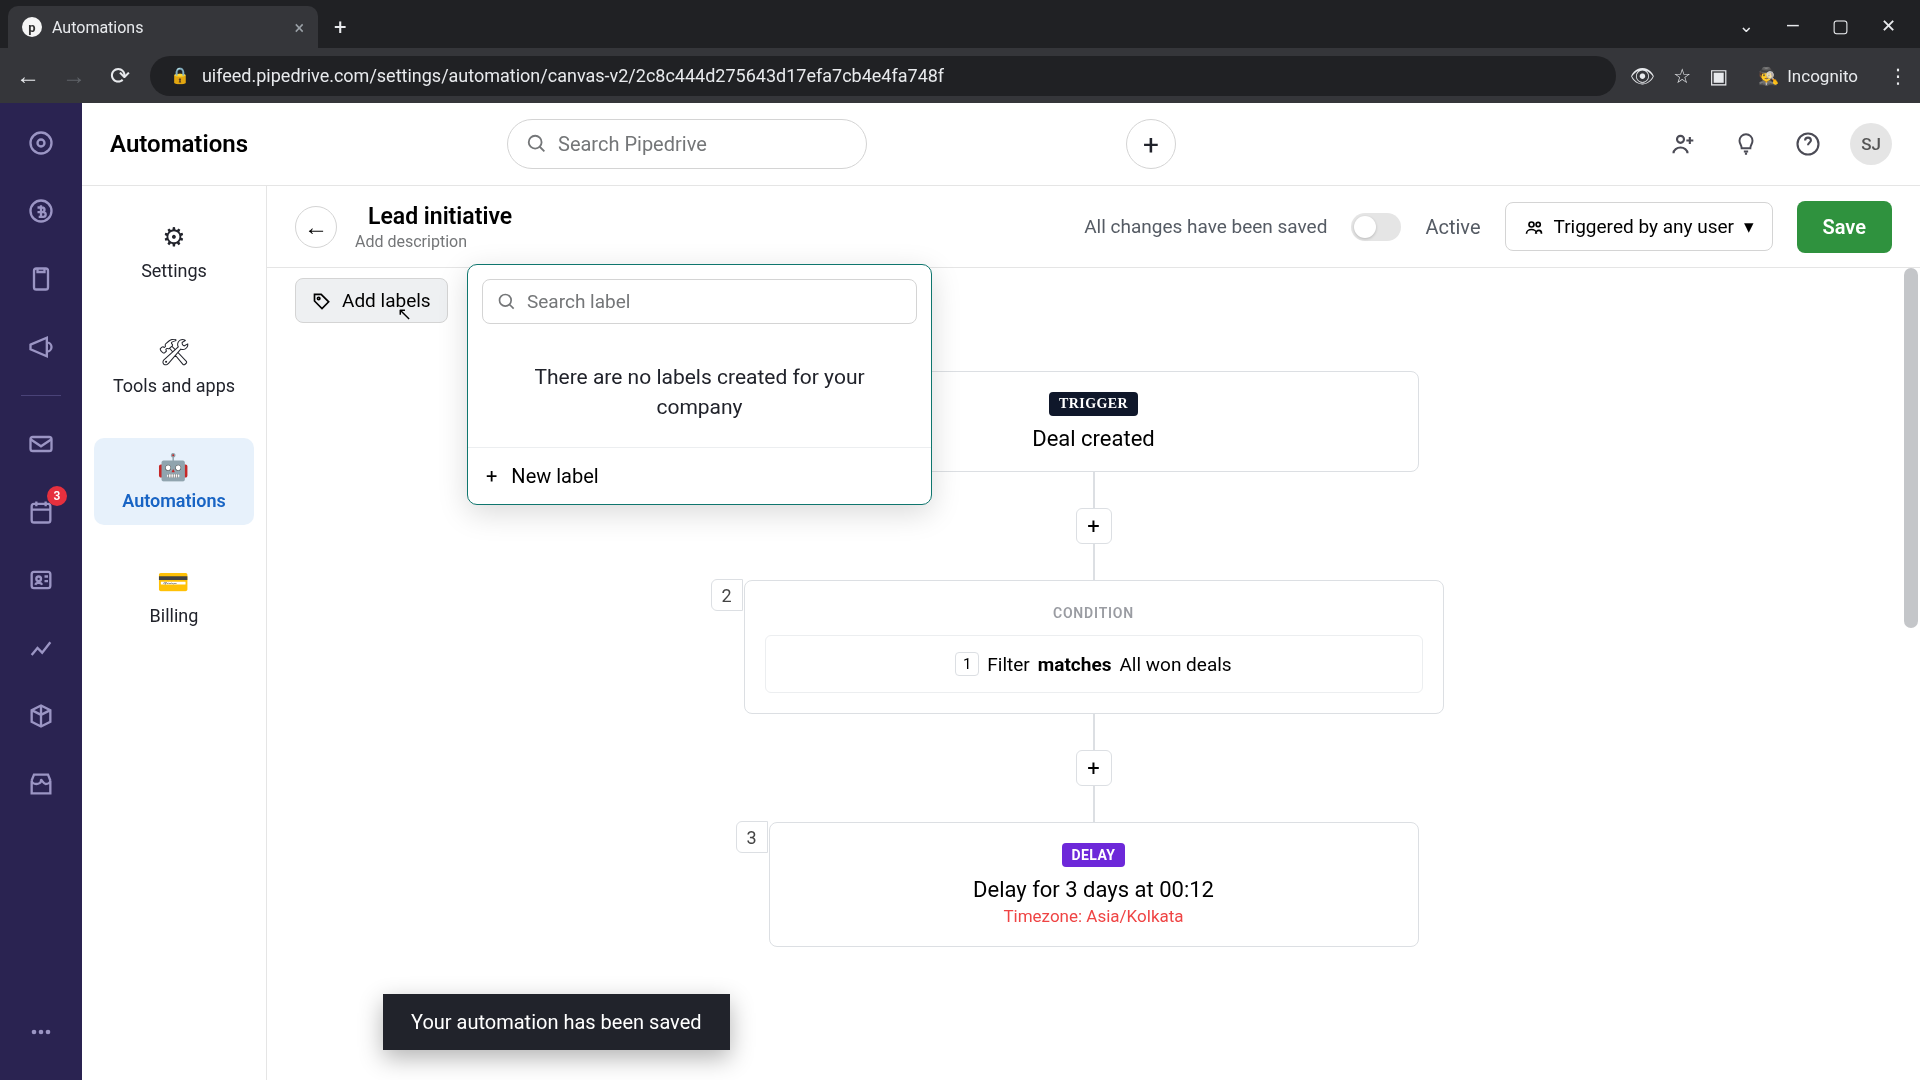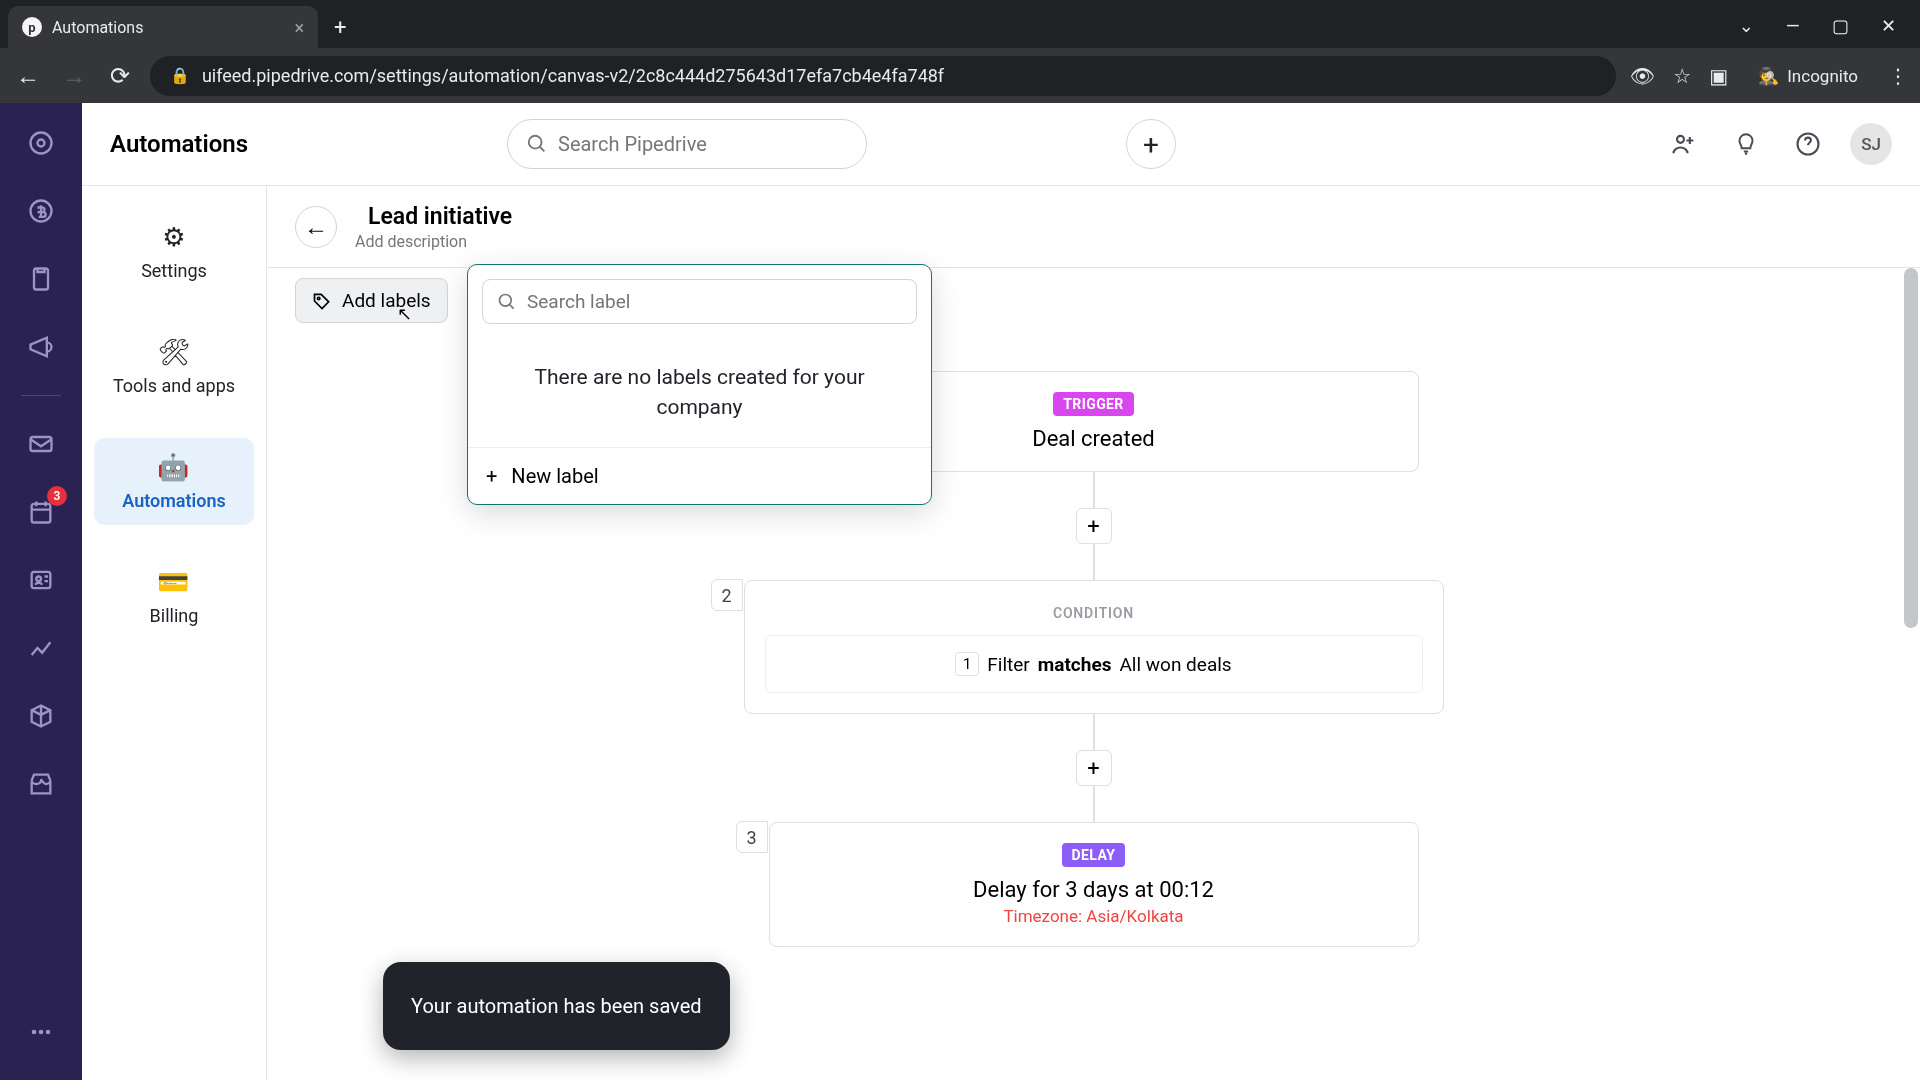--- a/index.html
+++ b/index.html
@@ -69,32 +69,32 @@
 .popover-body { padding: 24px 36px; text-align: center; }
 .popover-body .msg1 { font-size: 21px; color: #21232b; line-height: 1.45; }
 .popover-body .msg2 { font-size: 19px; color: #9a9ca2; margin-top: 8px; }
 .popover-footer { border-top: 1px solid #eceef0; padding: 16px 18px; display: flex; align-items: center; gap: 14px; font-size: 20px; }
 
 .canvas { flex: 1; position: relative; overflow: auto; background: #fff; }
 .flow { position: absolute; left: 50%; transform: translateX(-50%); top: 30px; width: 690px; display: flex; flex-direction: column; align-items: center; }
 .card { width: 650px; border: 1px solid #dcdfe3; border-radius: 8px; background: #fff; padding: 20px 20px 20px 20px; position: relative; }
 .card-num { position: absolute; left: -34px; top: -2px; width: 32px; height: 32px; border: 1px solid #dcdfe3; border-radius: 6px 0 0 6px; display: flex; align-items: center; justify-content: center; font-size: 18px; background: #fff; color: #444; }
 .badge { font-size: 14px; font-weight: 700; letter-spacing: .4px; padding: 4px 10px; border-radius: 4px; display: inline-block; margin-bottom: 10px; }
-.badge.trigger { background: #d946ef; color: #fff; }
+.badge.trigger { background: #0f172a; color: #fff; font-family: Liberation Serif, serif; }
 .badge.condition { color: #9a9ca2; background: transparent; font-weight: 600; letter-spacing: .8px; }
-.badge.delay { background: #8b5cf6; color: #fff; }
+.badge.delay { background: #6d28d9; color: #fff; }
 .card .card-title { font-size: 22px; font-weight: 400; text-align: center; }
 .card-center { text-align: center; }
 .connector { width: 2px; height: 36px; background: #dcdfe3; }
 .add-step { width: 36px; height: 36px; border: 1px solid #dcdfe3; border-radius: 6px; display: flex; align-items: center; justify-content: center; font-size: 22px; background: #fff; margin: 0; }
 .cond-inner { border: 1px solid #eceef0; border-radius: 6px; padding: 16px 20px; display: flex; justify-content: center; align-items: center; gap: 8px; font-size: 19px; }
 .cond-inner .chip { border: 1px solid #dcdfe3; width: 24px; height: 24px; border-radius: 4px; display: inline-flex; align-items: center; justify-content: center; font-size: 15px; }
 .delay-sub { font-size: 17px; color: #ef4444; text-align: center; margin-top: 4px; }
 
-.toast { position: absolute; left: 116px; bottom: 30px; background: #21232b; color: #fff; font-size: 20px; padding: 32px 28px; border-radius: 18px; box-shadow: 0 8px 24px rgba(0,0,0,.3); }
+.toast { position: absolute; left: 116px; bottom: 30px; background: #21232b; color: #fff; font-size: 20px; padding: 16px 28px; border-radius: 0; box-shadow: 0 8px 24px rgba(0,0,0,.3); }
 
 .cursor { position: absolute; left: 130px; top: 35px; font-size: 18px; pointer-events: none; z-index: 60; }
 
 .scrollbar-fake { position: absolute; right: 0; top: 82px; bottom: 0; width: 18px; }
 .scrollbar-fake .thumb { position: absolute; right: 2px; top: 0; width: 14px; height: 360px; background: #c4c6c9; border-radius: 8px; }
 </style>
 </head>
 <body>
 
 <div class="browser-chrome">
@@ -254,20 +254,35 @@
         </div>
       </div>
 
       <div class="canvas-wrap">
         <div class="canvas-header">
           <div class="back-btn">←</div>
           <div class="title-block">
             <span class="title">Lead initiative</span>
             <span class="desc">Add description</span>
           </div>
+          <div class="header-right">
+            <span class="saved-text">All changes have been saved</span>
+            <div class="toggle"></div>
+            <span class="active-label">Active</span>
+            <div class="trigger-dd">
+              <svg width="20" height="20" viewBox="0 0 24 24" fill="none" stroke="currentColor" stroke-width="2">
+                  <circle cx="9" cy="9" r="3"></circle>
+                  <circle cx="17" cy="9" r="2.5"></circle>
+                  <path d="M3 20c0-3 3-5 6-5s6 2 6 5M14 20c0-2 2-4 4-4s3 2 3 4"></path>
+                </svg>
+              <span>Triggered by any user</span>
+              <span>▾</span>
+            </div>
+            <button class="save-btn">Save</button>
+          </div>
         </div>
 
         <div class="labels-row">
           <div class="add-labels-btn">
             <svg width="20" height="20" viewBox="0 0 24 24" fill="none" stroke="currentColor" stroke-width="2">
                 <path d="M3 12V4h8l9 9-8 8z"></path>
                 <circle cx="8" cy="9" r="1.5"></circle>
               </svg>
             <span>Add labels</span>
           </div>

